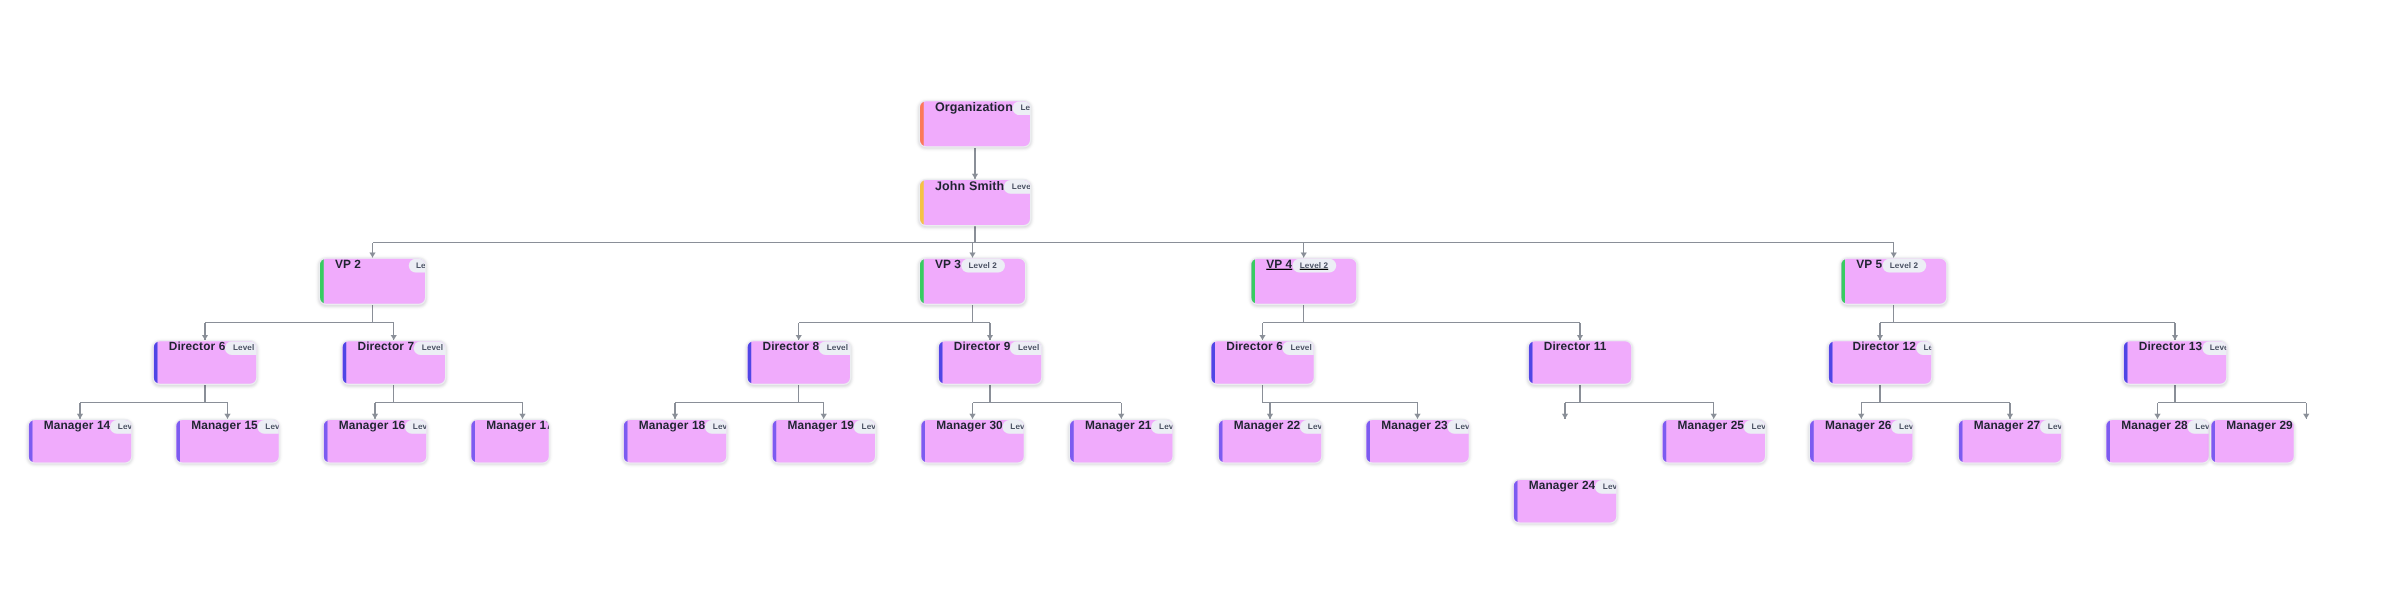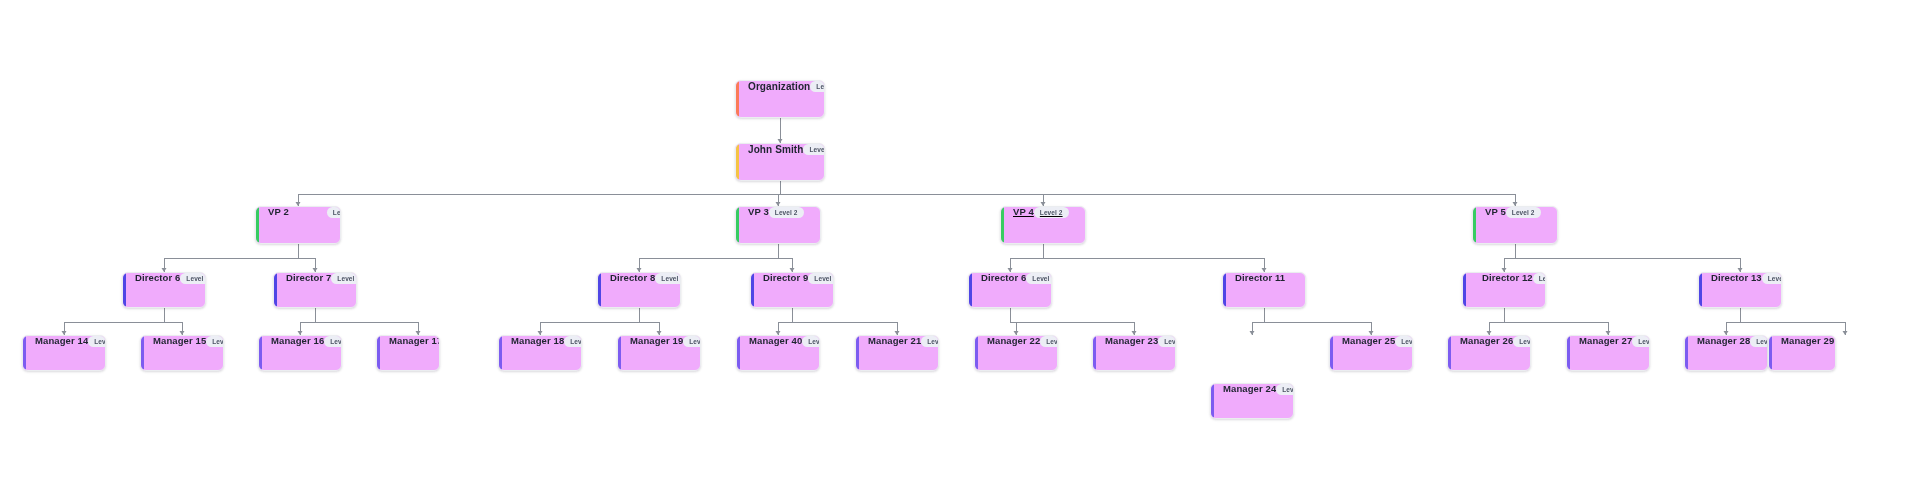--- a/index.html
+++ b/index.html
@@ -265,21 +265,21 @@
         <div class="node-title">Manager 18</div>
         <span class="node-badge">Level 4</span>
       </div>
       <div class="node level-4" style="left: 617px; top: 335px; width: 84px; height: 36px;">
         <div class="accent" style="background: rgb(124, 92, 240);"></div>
         <div class="node-title">Manager 19</div>
         <span class="node-badge">Level 4</span>
       </div>
       <div class="node level-4" style="left: 736px; top: 335px; width: 84px; height: 36px;">
         <div class="accent" style="background: rgb(124, 92, 240);"></div>
-        <div class="node-title">Manager 40</div>
+        <div class="node-title">Manager 30</div>
         <span class="node-badge">Level 4</span>
       </div>
       <div class="node level-4" style="left: 855px; top: 335px; width: 84px; height: 36px;">
         <div class="accent" style="background: rgb(124, 92, 240);"></div>
         <div class="node-title">Manager 21</div>
         <span class="node-badge">Level 4</span>
       </div>
       <div class="node level-4" style="left: 974px; top: 335px; width: 84px; height: 36px;">
         <div class="accent" style="background: rgb(124, 92, 240);"></div>
         <div class="node-title">Manager 22</div>

